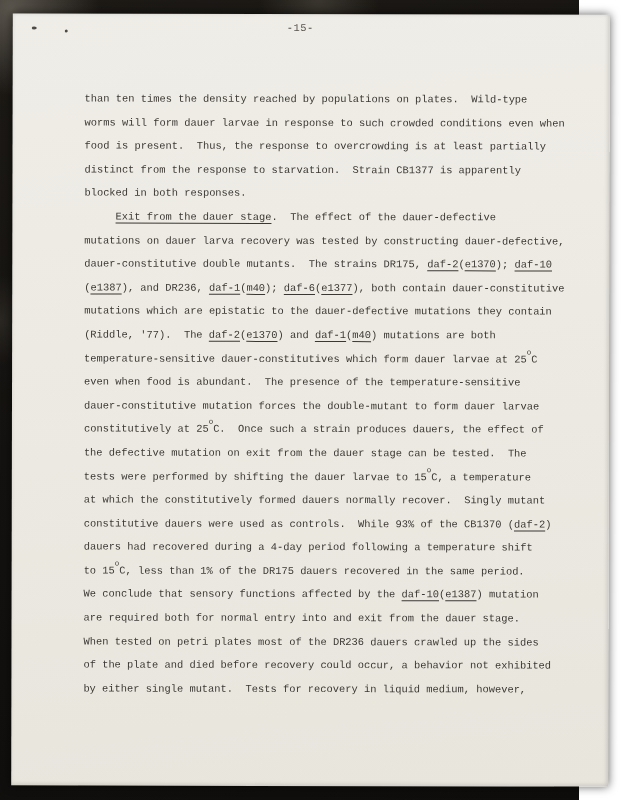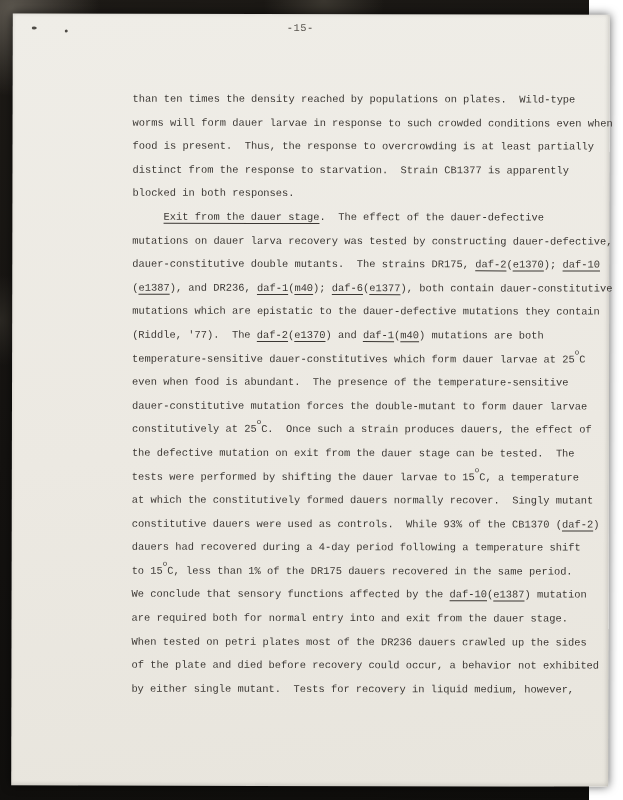--- a/index.html
+++ b/index.html
@@ -14,21 +14,20 @@
   }
   .scan {
     position: relative;
     width: 579px;
     height: 800px;
     background:
       radial-gradient(circle at 2% 1%, #5a554d 0%, rgba(90,85,77,0) 9%),
       radial-gradient(circle at 55% 0%, #3a362f 0%, rgba(58,54,47,0) 7%),
       radial-gradient(circle at 0% 40%, #2a2722 0%, rgba(42,39,34,0) 6%),
       linear-gradient(160deg, #1d1a16 0%, #141210 45%, #0e0d0b 100%);
-    padding-left: 10px;
   }
   .page {
     position: absolute;
     left: 12px;
     top: 14px;
     width: 597px;
     height: 772px;
     background: linear-gradient(175deg, #efede7 0%, #ece9e2 55%, #e8e5dd 100%);
     box-shadow:
       inset -2px 0 4px rgba(0,0,0,0.10),
@@ -53,21 +52,20 @@
     left: 72px;
     top: 74px;
     width: 500px;
     font-size: 10.4px;
     line-height: 23.6px;
     white-space: pre;
     text-rendering: optimizeLegibility;
   }
   .line {
     height: 23.6px;
-    margin-left: 48px;
   }
   .u {
     text-decoration: underline;
     text-decoration-thickness: 1px;
     text-underline-offset: 2.5px;
     text-align: center;
   }
   sup {
     font-size: 0.72em;
     position: relative;

